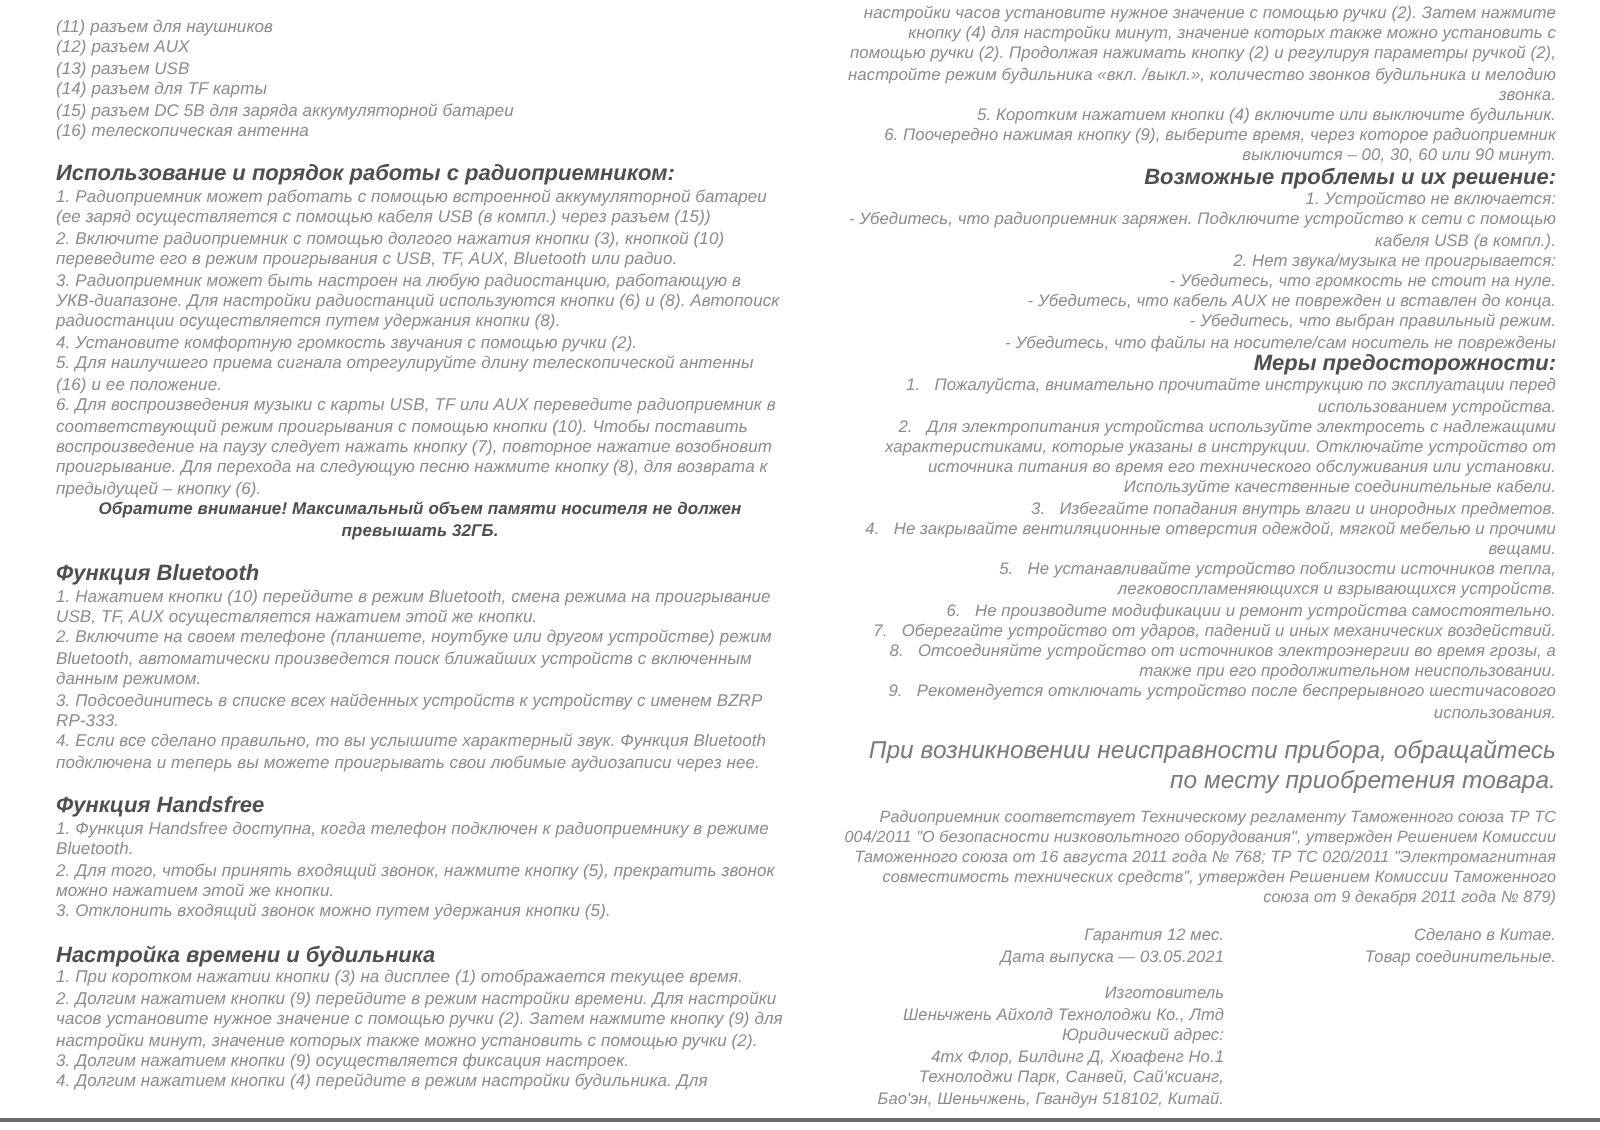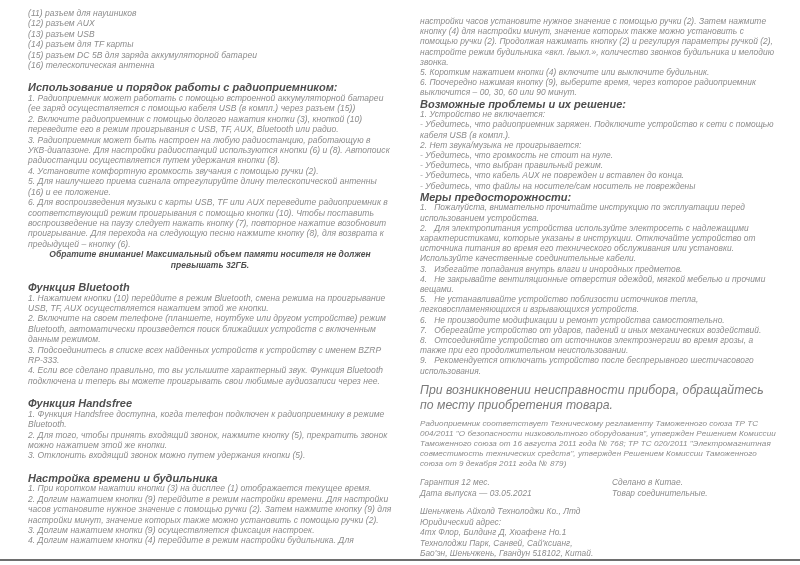--- a/index.html
+++ b/index.html
@@ -11,21 +11,21 @@
   }
   html,body{margin:0;padding:0;}
   body{
     width:800px;height:565px;overflow:hidden;position:relative;
     background:var(--page-bg);
     font-family:"Liberation Sans", sans-serif;
     color:var(--body-text);
   }
   .col{position:absolute;top:0;font-style:italic;}
   .col-left{left:28px;width:364px;top:8px;}
-  .col-right{left:420px;width:358px;top:16px;}
+  .col-right{left:420px;width:358px;top:1px;text-align:right;}
   p{margin:0;font-size:8.5px;line-height:10.4px;letter-spacing:0.05px;}
   .col-right p{font-size:8.4px;line-height:10.2px;}
   h3{margin:12px 0 0 0;font-size:11px;line-height:10.6px;font-weight:bold;color:var(--heading-text);}
   h3.tight{margin-top:1px;}
   .parts-list{margin-bottom:11px;}
   .bold{font-weight:bold;color:var(--heading-text);text-align:center;}
   .notice{font-size:12.2px !important;line-height:15.4px !important;color:var(--notice-text);margin-top:7px !important;}
   .legal{font-size:8.1px !important;line-height:10.1px !important;margin-top:5px !important;}
   .footer-grid{display:grid;grid-template-columns:192px 1fr;margin-top:8px;row-gap:8px;}
   .footer-grid p{font-size:8.3px;line-height:10.5px;}
@@ -74,22 +74,22 @@
 <div class="col col-right">
   <p>настройки часов установите нужное значение с помощью ручки (2). Затем нажмите кнопку (4) для настройки минут, значение которых также можно установить с помощью ручки (2). Продолжая нажимать кнопку (2) и регулируя параметры ручкой (2), настройте режим будильника «вкл. /выкл.», количество звонков будильника и мелодию звонка.</p>
   <p>5. Коротким нажатием кнопки (4) включите или выключите будильник.</p>
   <p>6. Поочередно нажимая кнопку (9), выберите время, через которое радиоприемник выключится – 00, 30, 60 или 90 минут.</p>
 
   <h3 class="tight">Возможные проблемы и их решение:</h3>
   <p>1. Устройство не включается:</p>
   <p>- Убедитесь, что радиоприемник заряжен. Подключите устройство к сети с помощью кабеля USB (в компл.).</p>
   <p>2. Нет звука/музыка не проигрывается:</p>
   <p>- Убедитесь, что громкость не стоит на нуле.</p>
+  <p>- Убедитесь, что кабель AUX не поврежден и вставлен до конца.</p>
   <p>- Убедитесь, что выбран правильный режим.</p>
-  <p>- Убедитесь, что кабель AUX не поврежден и вставлен до конца.</p>
   <p>- Убедитесь, что файлы на носителе/сам носитель не повреждены</p>
 
   <h3 class="tight">Меры предосторожности:</h3>
   <p>1.&nbsp;&nbsp;&nbsp;Пожалуйста, внимательно прочитайте инструкцию по эксплуатации перед использованием устройства.</p>
   <p>2.&nbsp;&nbsp;&nbsp;Для электропитания устройства используйте электросеть с надлежащими характеристиками, которые указаны в инструкции. Отключайте устройство от источника питания во время его технического обслуживания или установки. Используйте качественные соединительные кабели.</p>
   <p>3.&nbsp;&nbsp;&nbsp;Избегайте попадания внутрь влаги и инородных предметов.</p>
   <p>4.&nbsp;&nbsp;&nbsp;Не закрывайте вентиляционные отверстия одеждой, мягкой мебелью и прочими вещами.</p>
   <p>5.&nbsp;&nbsp;&nbsp;Не устанавливайте устройство поблизости источников тепла, легковоспламеняющихся и взрывающихся устройств.</p>
   <p>6.&nbsp;&nbsp;&nbsp;Не производите модификации и ремонт устройства самостоятельно.</p>
   <p>7.&nbsp;&nbsp;&nbsp;Оберегайте устройство от ударов, падений и иных механических воздействий.</p>
@@ -103,20 +103,21 @@
   <div class="footer-grid">
     <div>
       <p>Гарантия 12 мес.</p>
       <p>Дата выпуска — 03.05.2021</p>
     </div>
     <div>
       <p>Сделано в Китае.</p>
       <p>Товар соединительные.</p>
     </div>
     <div>
+      <p>Изготовитель</p>
       <p>Шеньчжень Айхолд Технолоджи Ко., Лтд</p>
       <p>Юридический адрес:</p>
       <p>4тх Флор, Билдинг Д, Хюафенг Но.1</p>
       <p>Технолоджи Парк, Санвей, Сай'ксианг,</p>
       <p>Бао'эн, Шеньчжень, Гвандун 518102, Китай.</p>
     </div>
   </div>
 </div>
 
 <div class="bottom-rule"></div>

